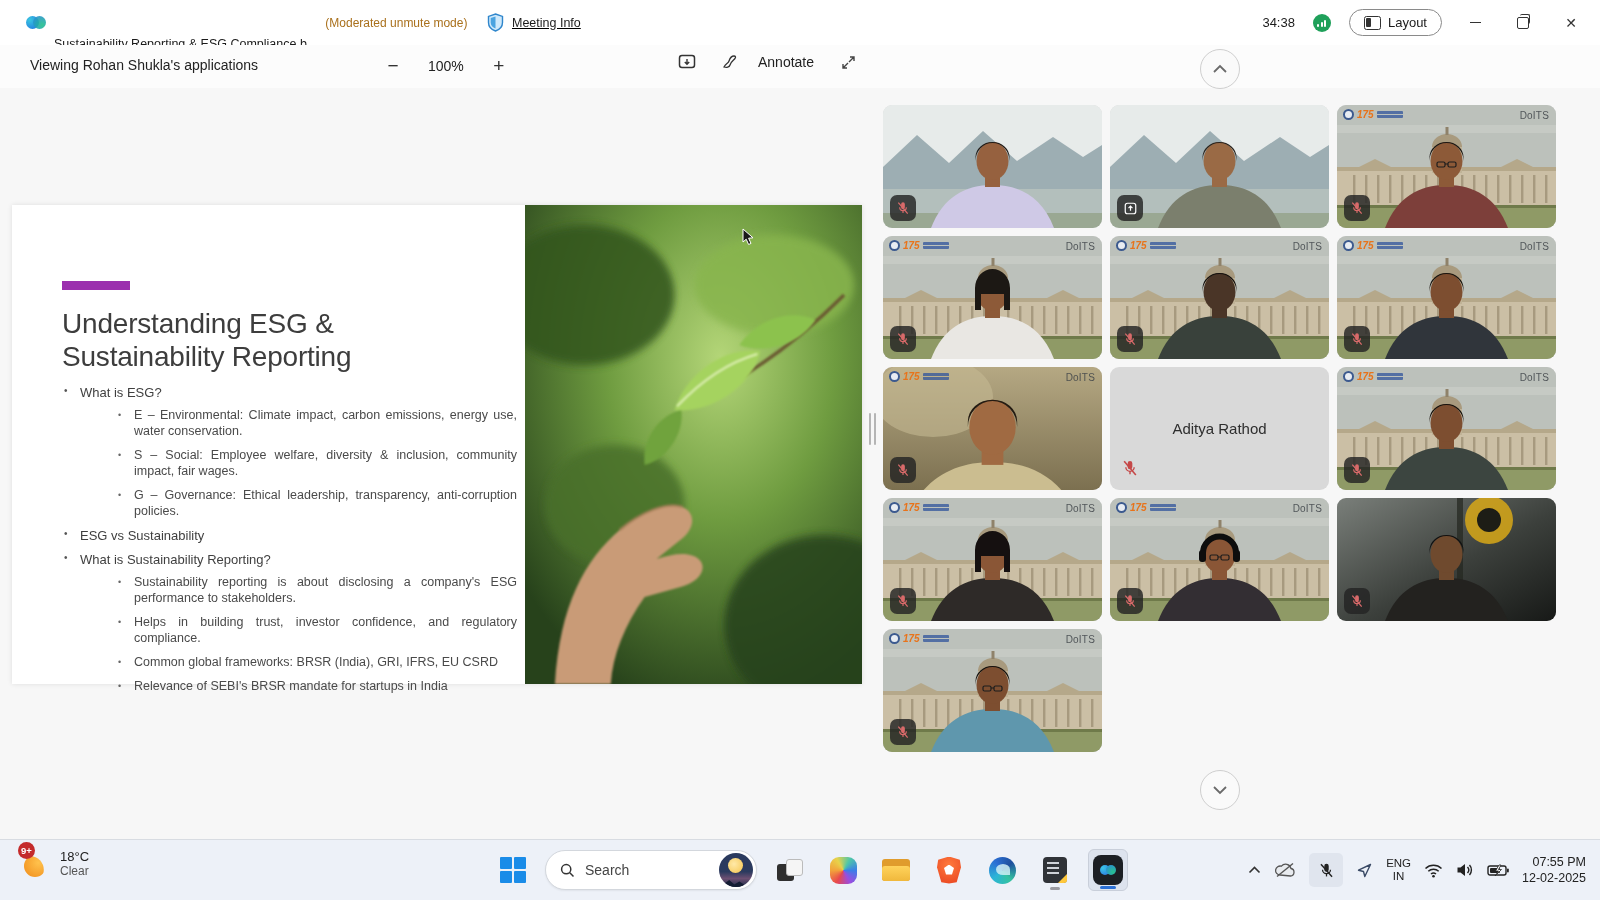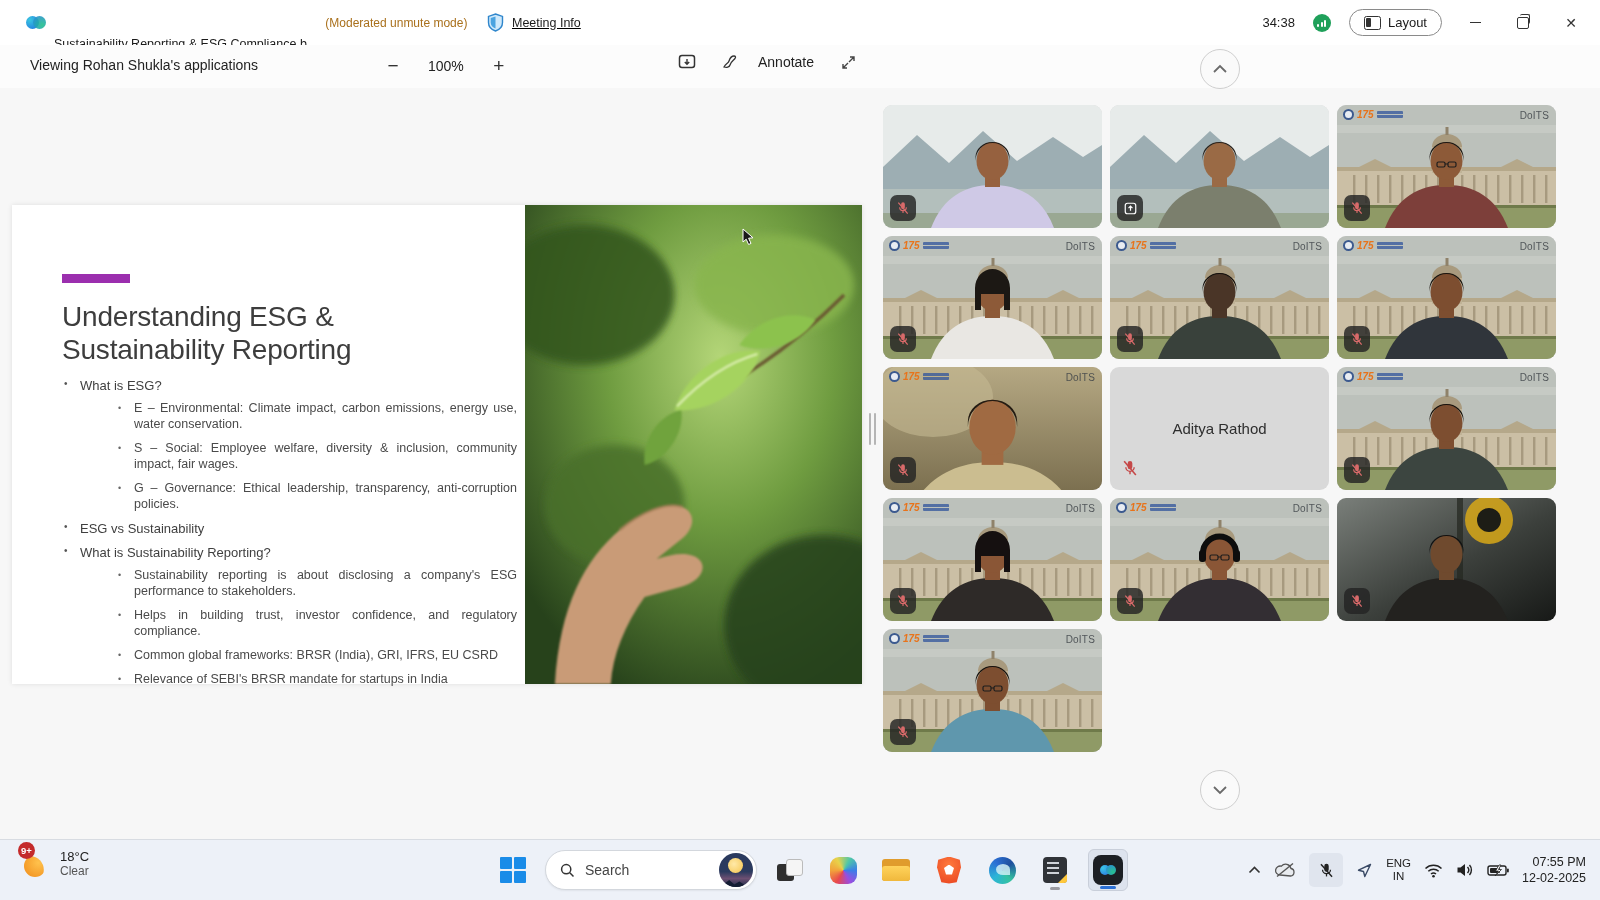--- a/index.html
+++ b/index.html
@@ -34,21 +34,21 @@
   .toolbar{position:absolute;top:45px;left:0;right:0;height:43px;background:#fcfcfc;}
   .viewing{position:absolute;left:30px;top:12px;font-size:14px;color:#222;}
   .zoomctl{position:absolute;left:380px;top:8px;display:flex;align-items:center;gap:22px;}
   .zoombtn{font-size:19px;color:#333;width:26px;height:26px;display:flex;align-items:center;justify-content:center;cursor:pointer;background:none;border:none;font-family:inherit;}
   .zoomlvl{font-size:14px;color:#222;}
   .share-actions{position:absolute;left:678px;top:8px;display:flex;align-items:center;gap:26px;}
   .annotate{display:flex;align-items:center;gap:20px;font-size:14px;color:#222;cursor:pointer;}
   .icbtn{cursor:pointer;display:flex;align-items:center;justify-content:center;}
   
   .slide{position:absolute;left:12px;top:205px;width:850px;height:479px;background:#ffffff;box-shadow:0 0 5px rgba(0,0,0,.10);}
-  .slide-text{position:absolute;left:0;top:3px;width:513px;height:100%;}
+  .slide-text{position:absolute;left:0;top:10px;width:513px;height:100%;}
   .accent-bar{position:absolute;left:50px;top:66px;width:68px;height:9px;}
   .slide-title{position:absolute;left:50px;top:92px;width:430px;font-size:28px;line-height:33px;color:#3d3d3d;letter-spacing:-.2px;font-weight:400;}
   .bullets{position:absolute;left:50px;top:170px;width:455px;}
   ul.l1{list-style:none;margin:0;padding:0;}
   ul.l1>li{font-size:13px;color:#3f3f3f;margin-bottom:9px;position:relative;padding-left:18px;}
   ul.l1>li::before{content:"•";position:absolute;left:2px;top:0;font-size:10px;color:#555;}
   ul.l2{list-style:none;margin:7px 0 2px 0;padding:0 0 0 36px;}
   ul.l2>li{font-size:12.5px;line-height:16px;color:#4a4a4a;margin-bottom:8px;position:relative;padding-left:18px;text-align:justify;}
   ul.l2>li::before{content:"•";position:absolute;left:2px;top:0;font-size:9px;color:#666;}
   .slide-image{position:absolute;left:513px;top:0;right:0;bottom:0;overflow:hidden;}

